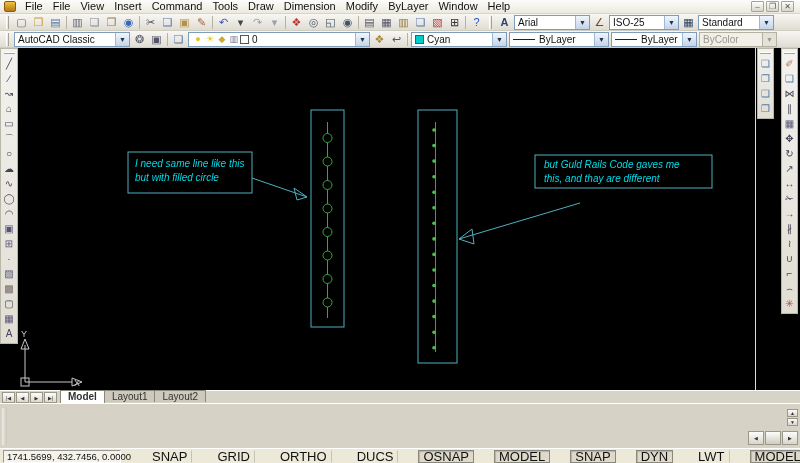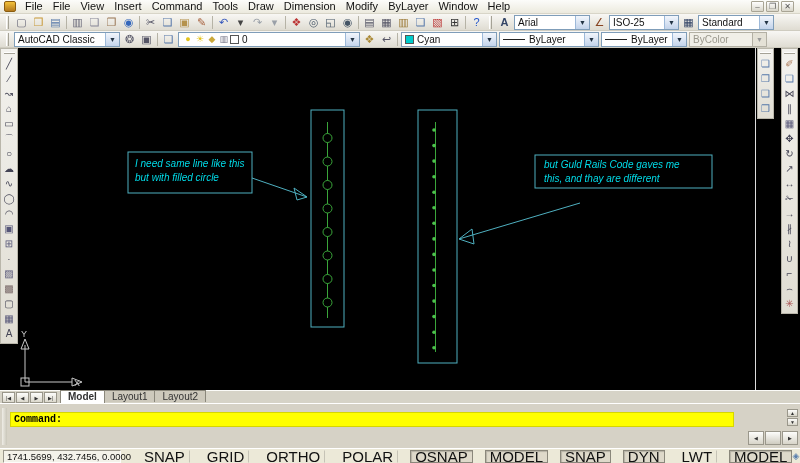--- a/index.html
+++ b/index.html
@@ -75,21 +75,21 @@
   .vscroll{position:absolute;right:2px;top:5px;width:11px;height:17px;display:flex;flex-direction:column;gap:1px}
   .vscroll span,.hscroll span{flex:1;background:linear-gradient(#fdfdfb,#d8d5c9);border:1px solid #9a978b;
             font-size:5px;display:flex;align-items:center;justify-content:center;color:#333}
   .hscroll{position:absolute;right:2px;bottom:3px;width:50px;height:14px;display:flex;gap:1px}
   .hscroll .thumb{background:linear-gradient(#fdfdfb,#cfccc0)}
   
   .statusbar{height:15px;display:flex;align-items:center;background:#ece9d8;border-top:1px solid #fff;
              padding:0 3px;white-space:nowrap}
   .coords{width:118px;height:13px;line-height:12px;font-size:9.5px;padding:0 3px;background:#f4f2ea;
           border:1px solid;border-color:#9a978c #fdfdfb #fdfdfb #9a978c;margin-right:6px}
-  .sbtn{font-size:15px;height:13px;line-height:12px;padding:0 4px;margin-left:12px;
+  .sbtn{font-size:13px;height:13px;line-height:12px;padding:0 4px;margin-left:20px;
         border:1px solid transparent;border-right:1px solid #c6c3b6}
   .sbtn.pressed{border:1px solid #8a877b;background:#ded9ca;box-shadow:inset 1px 1px 1px rgba(0,0,0,.18)}
   .tray{margin-left:auto;display:flex;align-items:center;gap:3px}
   .tray-icon{font-size:9px}
   .cleanbtn{width:12px;height:11px;border:1px solid #7a90b0;background:linear-gradient(#fdfdfd,#cfd8e8);margin-left:4px}
 </style>
 </head>
 <body>
 
 <div class="menubar">
@@ -164,21 +164,21 @@
   </span>
   <span class="tbi" style="color:#334466">▦</span>
   <span class="combo" style="width:76px">
     <span class="ctext">Standard</span>
     <span class="carrow">▼</span>
   </span>
 </div>
 
 <div class="tbrow">
   <span class="grip"></span>
-  <span class="combo" style="width:106px">
+  <span class="combo" style="width:116px">
     <span class="ctext">AutoCAD Classic</span>
     <span class="carrow">▼</span>
   </span>
   <span style="display:flex">
       <span class="tbi" style="color: rgb(85, 85, 102);">❂</span>
       <span class="tbi" style="color: rgb(85, 85, 102);">▣</span>
     </span>
   <span class="sep"></span>
   <span class="tbi" style="color:#5577aa">❏</span>
   <span class="combo" style="width:182px">
@@ -346,39 +346,38 @@
     </span>
   <span style="display:flex">
       <span class="tab active">Model</span>
       <span class="tab">Layout1</span>
       <span class="tab">Layout2</span>
     </span>
 </div>
 
 <div class="cmdwin">
   <div class="cmd-splitter"></div>
-  <div class="cmd-line prompt">Command:</div>
   <div class="vscroll">
     <span>▲</span>
     <span>▼</span>
   </div>
   <div class="hscroll">
     <span>◀</span>
     <span class="thumb"></span>
     <span>▶</span>
   </div>
 </div>
 
 <div class="statusbar">
   <span class="coords">1741.5699, 432.7456, 0.0000</span>
   <span style="display:flex">
       <span class="sbtn">SNAP</span>
       <span class="sbtn">GRID</span>
       <span class="sbtn">ORTHO</span>
-      <span class="sbtn">POLAR</span>
+      <span class="sbtn">DUCS</span>
       <span class="sbtn pressed">OSNAP</span>
       <span class="sbtn pressed">MODEL</span>
       <span class="sbtn pressed">SNAP</span>
       <span class="sbtn pressed">DYN</span>
       <span class="sbtn">LWT</span>
       <span class="sbtn pressed">MODEL</span>
     </span>
   <span class="tray">
       <span class="tray-icon" style="color: rgb(90, 127, 174);">◈</span>
       <span class="tray-icon" style="color: rgb(200, 161, 40);">✦</span>

